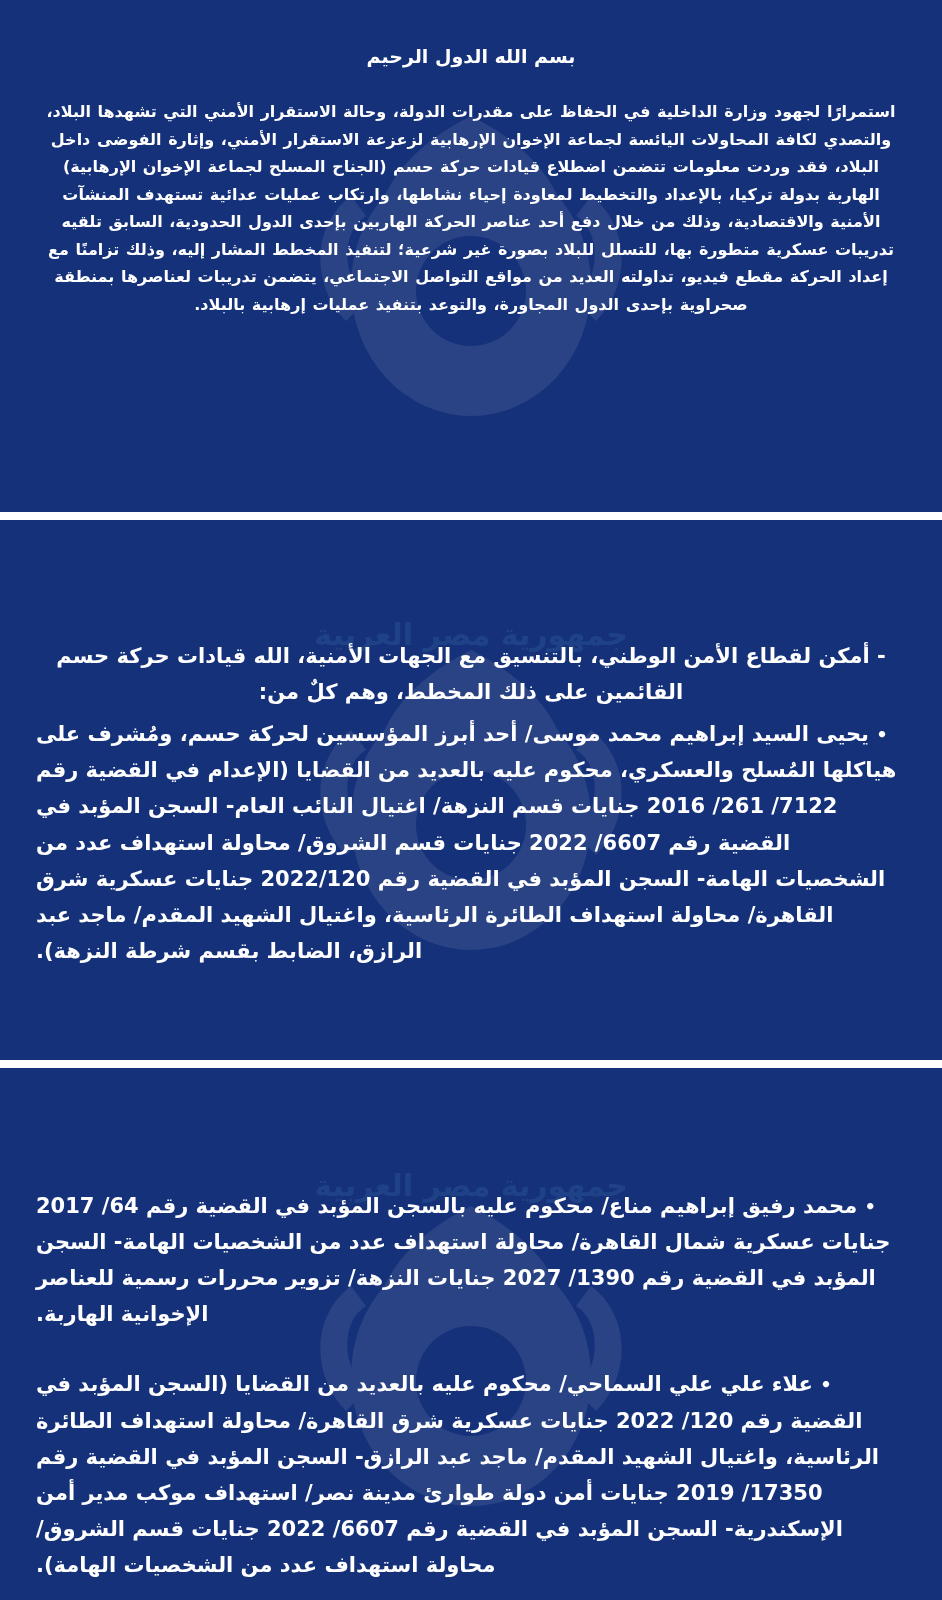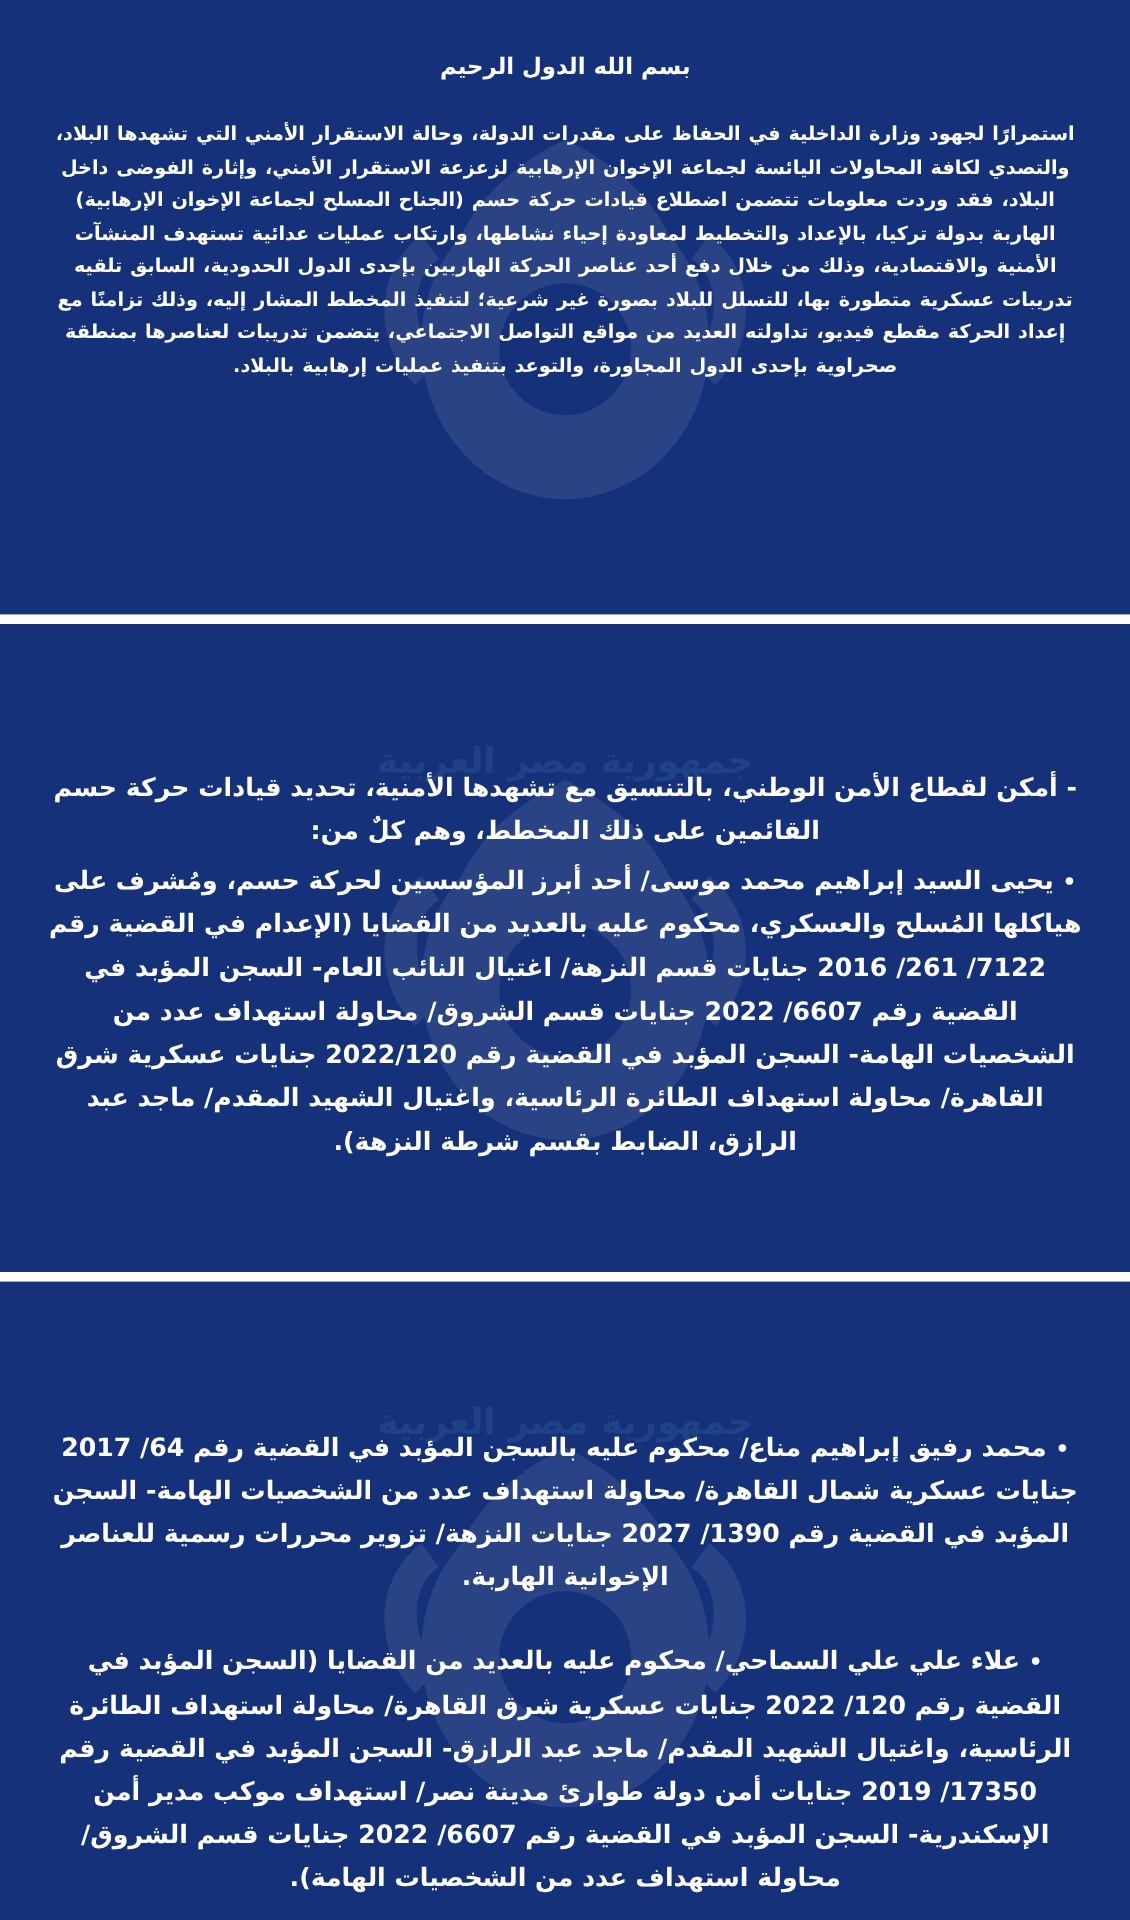--- a/index.html
+++ b/index.html
@@ -89,21 +89,21 @@
     font-weight: bold;
     line-height: 1.72;
     margin: 0 0 6px 0;
     text-align: center;
   }
   .bullet-item {
     font-size: 21px;
     font-weight: bold;
     line-height: 1.72;
     margin: 0 0 22px 0;
-    text-align: center;
+    text-align: left;
   }
   .bullet-item:last-child { margin-bottom: 0; }
   .b-dot { font-size: 18px; }
   .gap-top { margin-top: 34px; }
 </style>
 </head>
 <body>
 
 <div class="page">
 
@@ -134,21 +134,21 @@
           <ellipse cx="310" cy="210" rx="120" ry="130"></ellipse>
           <path d="M310 40 C250 70 220 110 215 150 L405 150 C400 110 370 70 310 40 Z"></path>
           <rect x="240" y="150" width="140" height="18"></rect>
           <path d="M190 120 C150 150 150 210 185 245 L205 225 C180 200 180 155 205 140 Z"></path>
           <path d="M430 120 C470 150 470 210 435 245 L415 225 C440 200 440 155 415 140 Z"></path>
           <circle cx="310" cy="215" r="55" fill="#15317a"></circle>
         </g>
       </svg>
     </div>
     <div class="content">
-      <p class="lead">- أمكن لقطاع الأمن الوطني، بالتنسيق مع تشهدها الأمنية، تحديد قيادات حركة حسم القائمين على ذلك المخطط، وهم كلٌ من:</p>
+      <p class="lead">- أمكن لقطاع الأمن الوطني، بالتنسيق مع الجهات الأمنية، الله قيادات حركة حسم القائمين على ذلك المخطط، وهم كلٌ من:</p>
       <p class="bullet-item"><span class="b-dot">•</span> <span>يحيى السيد إبراهيم محمد موسى/ أحد أبرز المؤسسين لحركة حسم، ومُشرف على هياكلها المُسلح والعسكري، محكوم عليه بالعديد من القضايا (الإعدام في القضية رقم 7122/ 261/ 2016 جنايات قسم النزهة/ اغتيال النائب العام- السجن المؤبد في القضية رقم 6607/ 2022 جنايات قسم الشروق/ محاولة استهداف عدد من الشخصيات الهامة- السجن المؤبد في القضية رقم 2022/120 جنايات عسكرية شرق القاهرة/ محاولة استهداف الطائرة الرئاسية، واغتيال الشهيد المقدم/ ماجد عبد الرازق، الضابط بقسم شرطة النزهة).</span></p>
     </div>
   </section>
 
   <section class="card card-3">
     <div class="wm-text">جمهورية مصر العربية</div>
     <div class="watermark">
       <svg viewBox="0 0 620 360" xmlns="http://www.w3.org/2000/svg">
         <g fill="#ffffff">
           <ellipse cx="310" cy="210" rx="120" ry="130"></ellipse>

